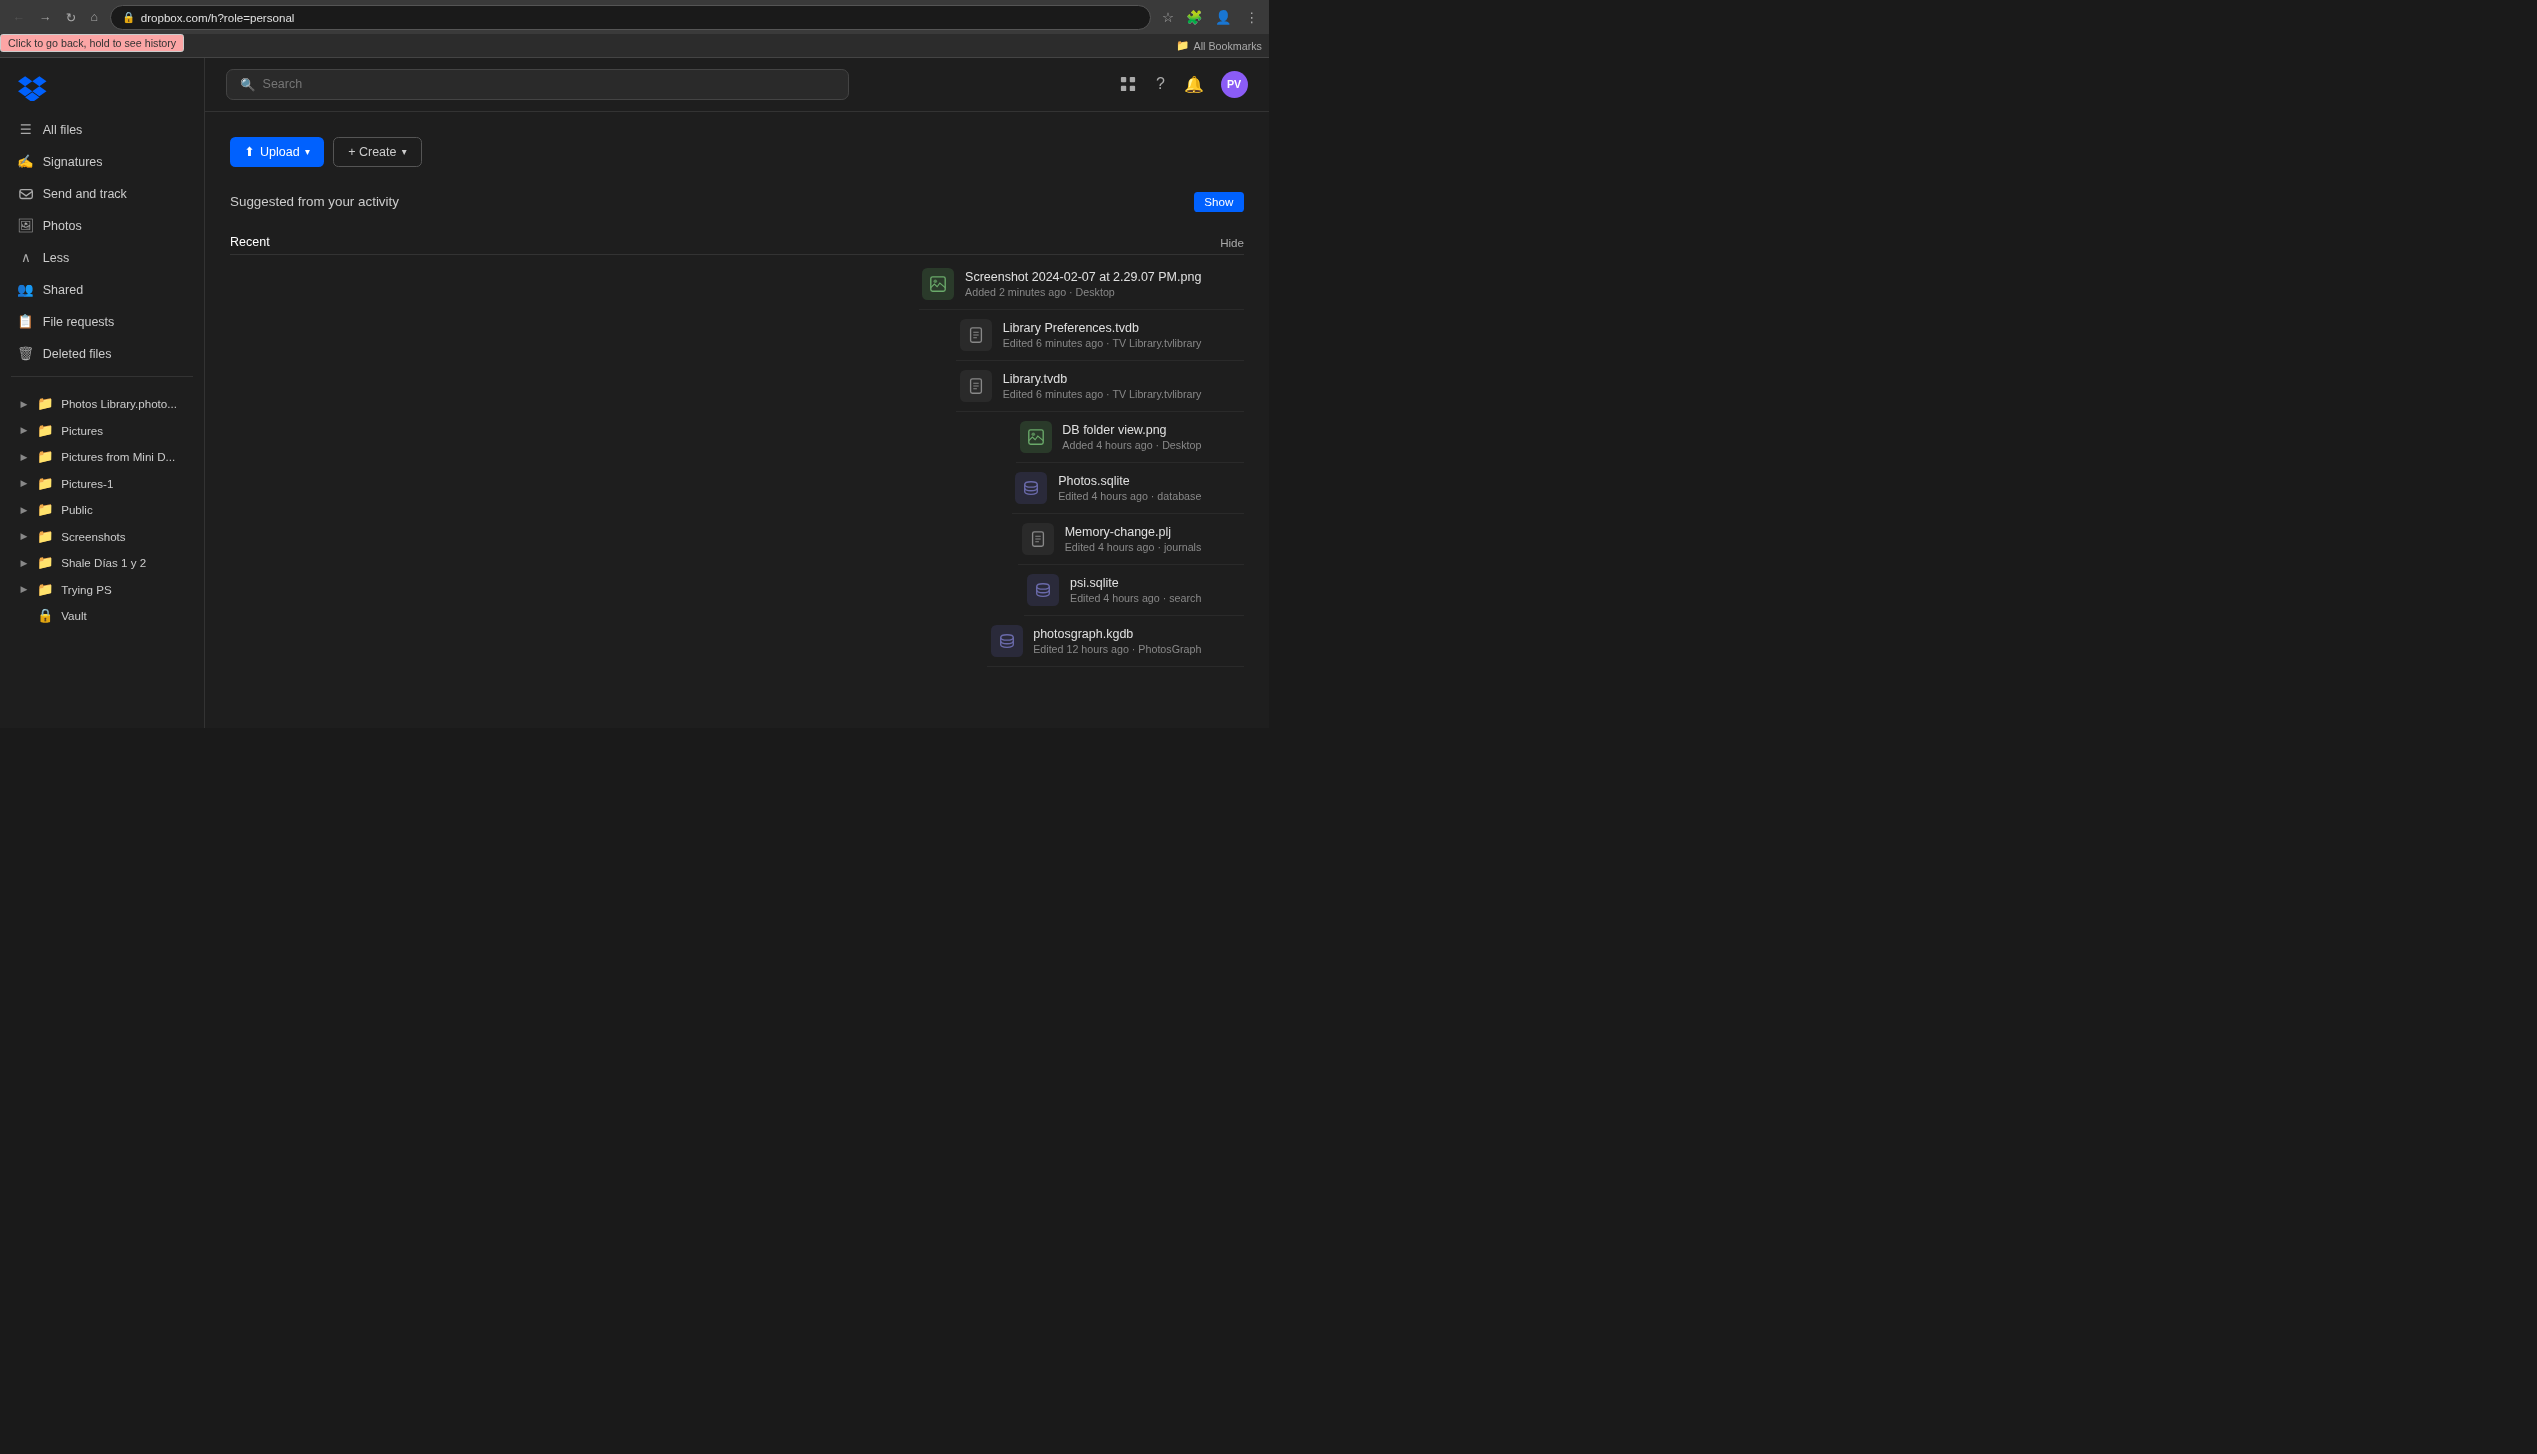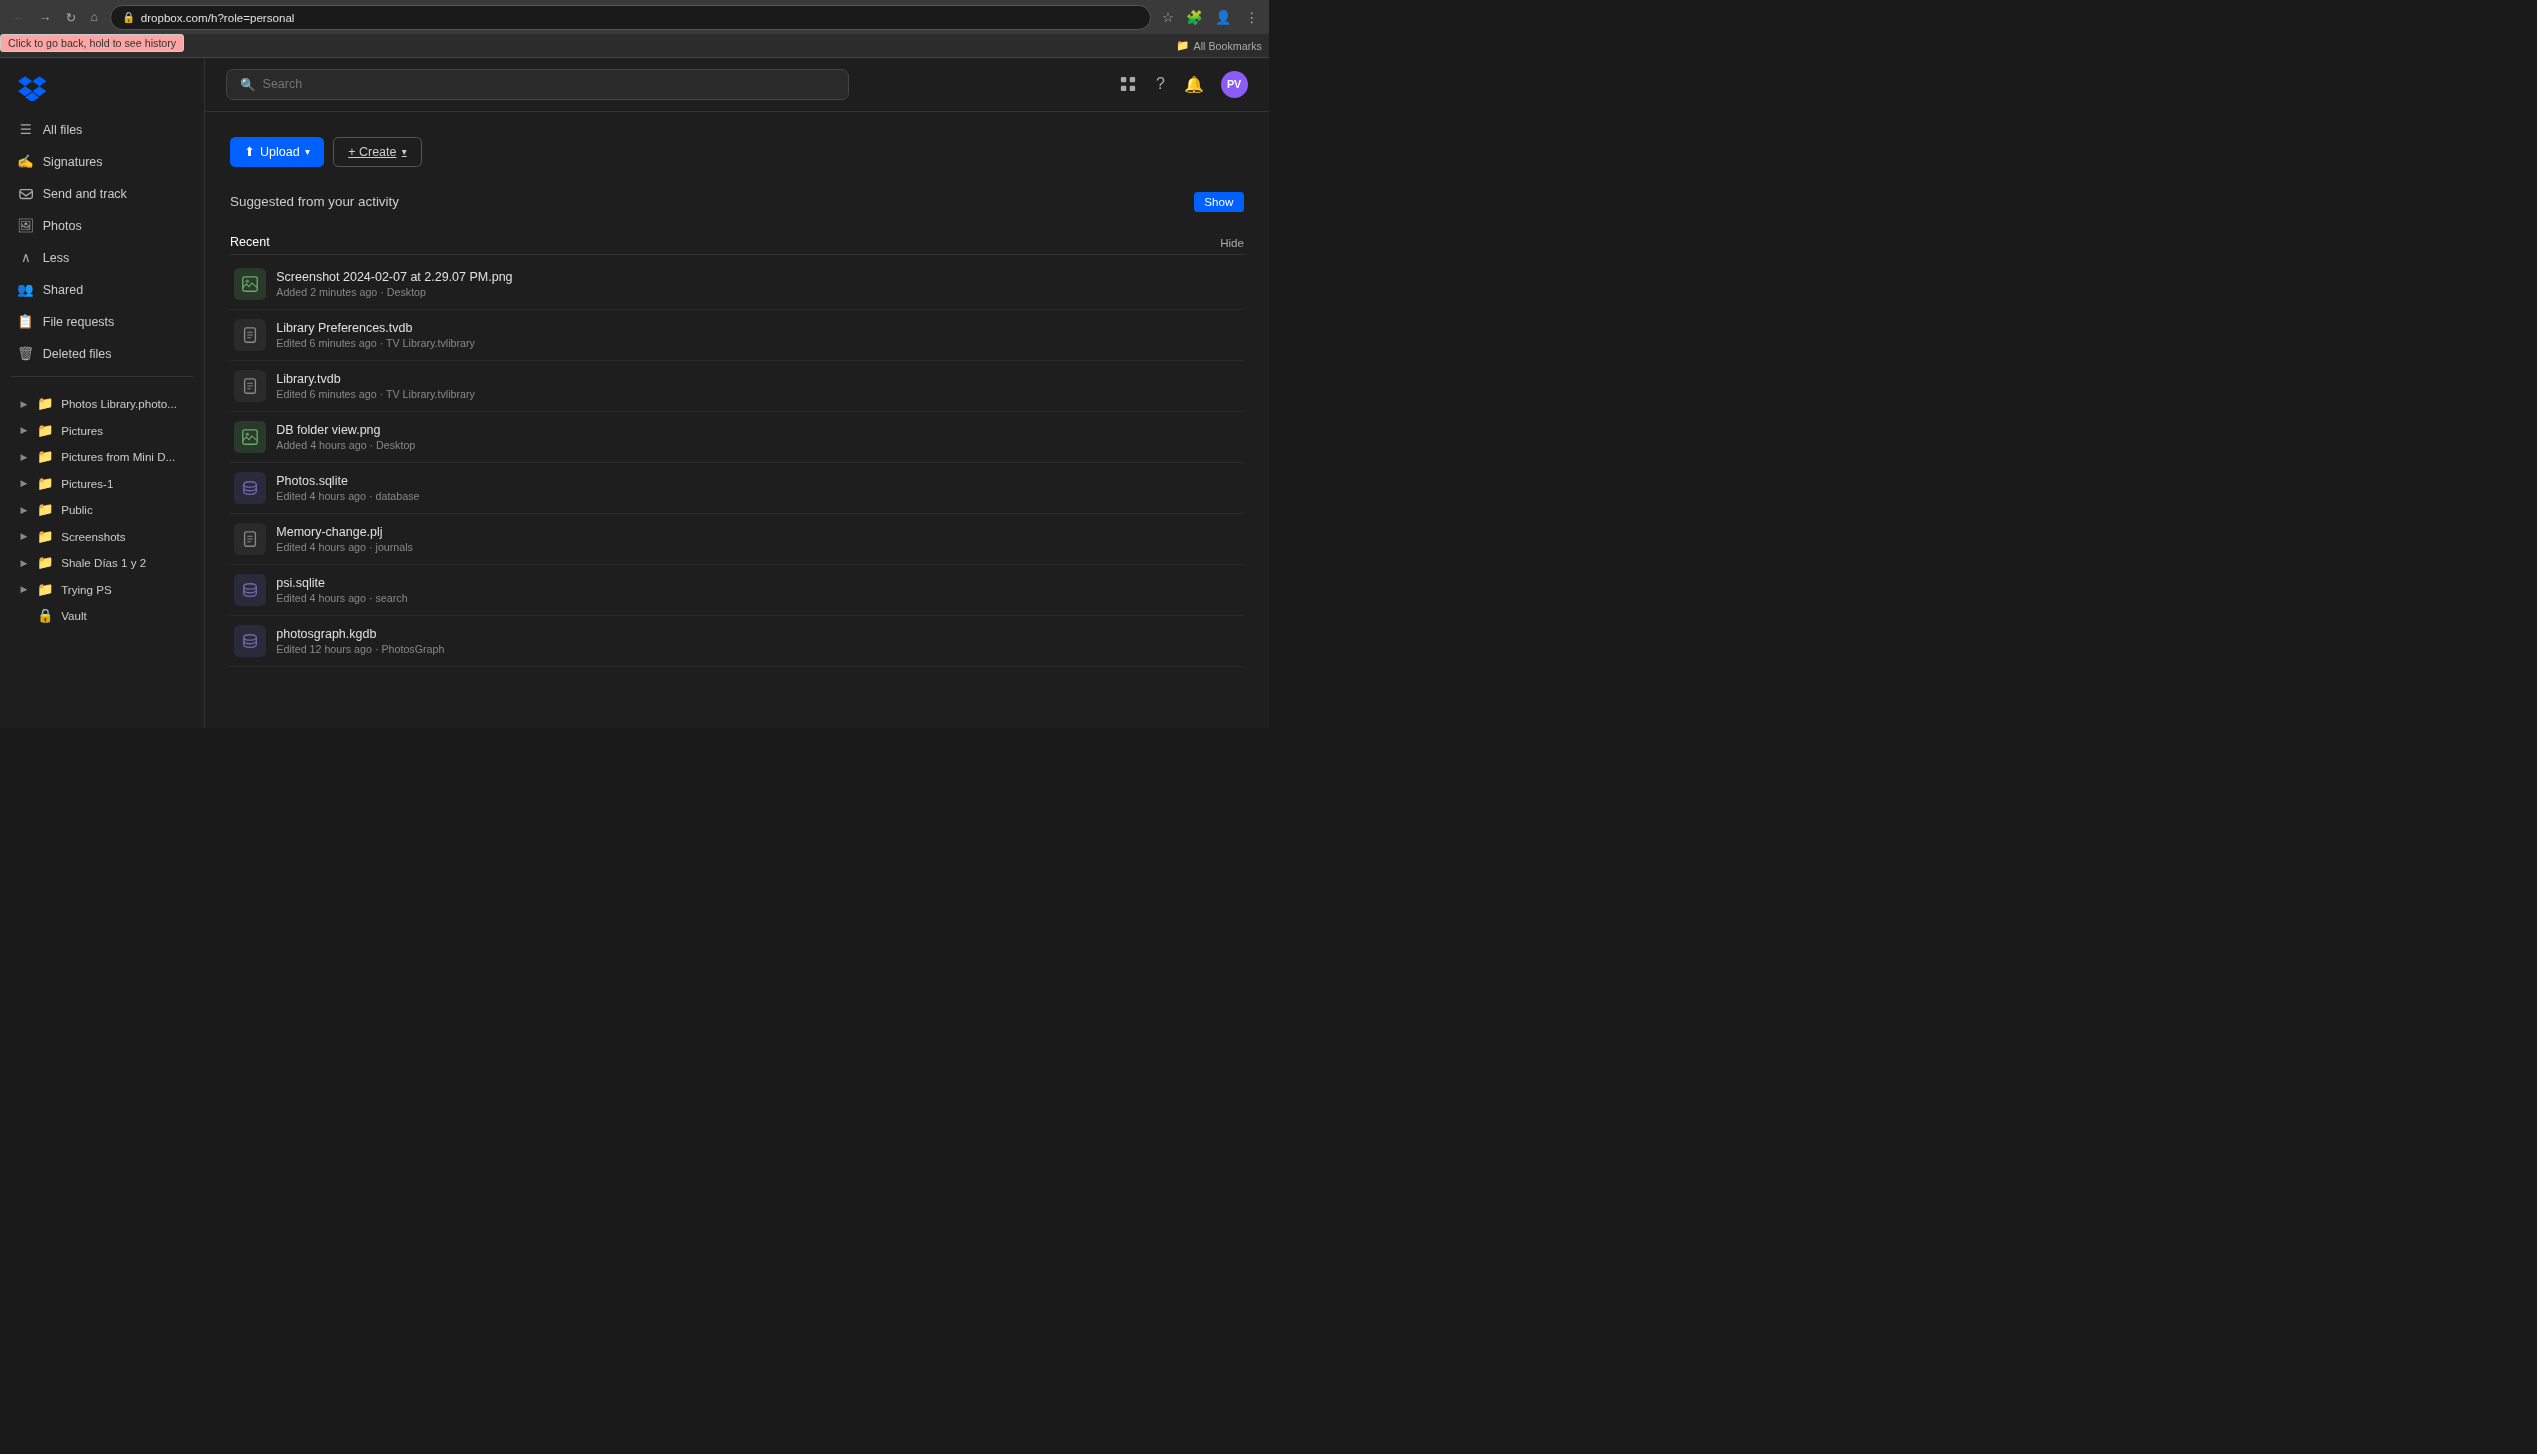--- a/index.html
+++ b/index.html
@@ -311,21 +311,20 @@
       align-items: center;
       gap: 5.3px;
       background: transparent;
       color: #ccc;
       border: 0.9px solid #555;
       border-radius: 5.3px;
       padding: 7.1px 14.2px;
       font-size: 12.5px;
       font-weight: 500;
       cursor: pointer;
-      text-decoration: underline;
     }
     .chevron-icon { font-size: 9.8px; }
 
     
     .section-header {
       display: flex;
       align-items: center;
       justify-content: space-between;
       margin-bottom: 14.2px;
     }
@@ -363,20 +362,21 @@
       border: none;
       color: #aaa;
       font-size: 11.6px;
       cursor: pointer;
     }
 
     
     .file-list {
       display: flex;
       flex-direction: column;
+      align-items: flex-end;
     }
     .file-row {
       display: flex;
       align-items: center;
       gap: 10.7px;
       padding: 9px 3.6px;
       border-bottom: 0.9px solid #2a2a2a;
       cursor: pointer;
     }
     .file-icon {

